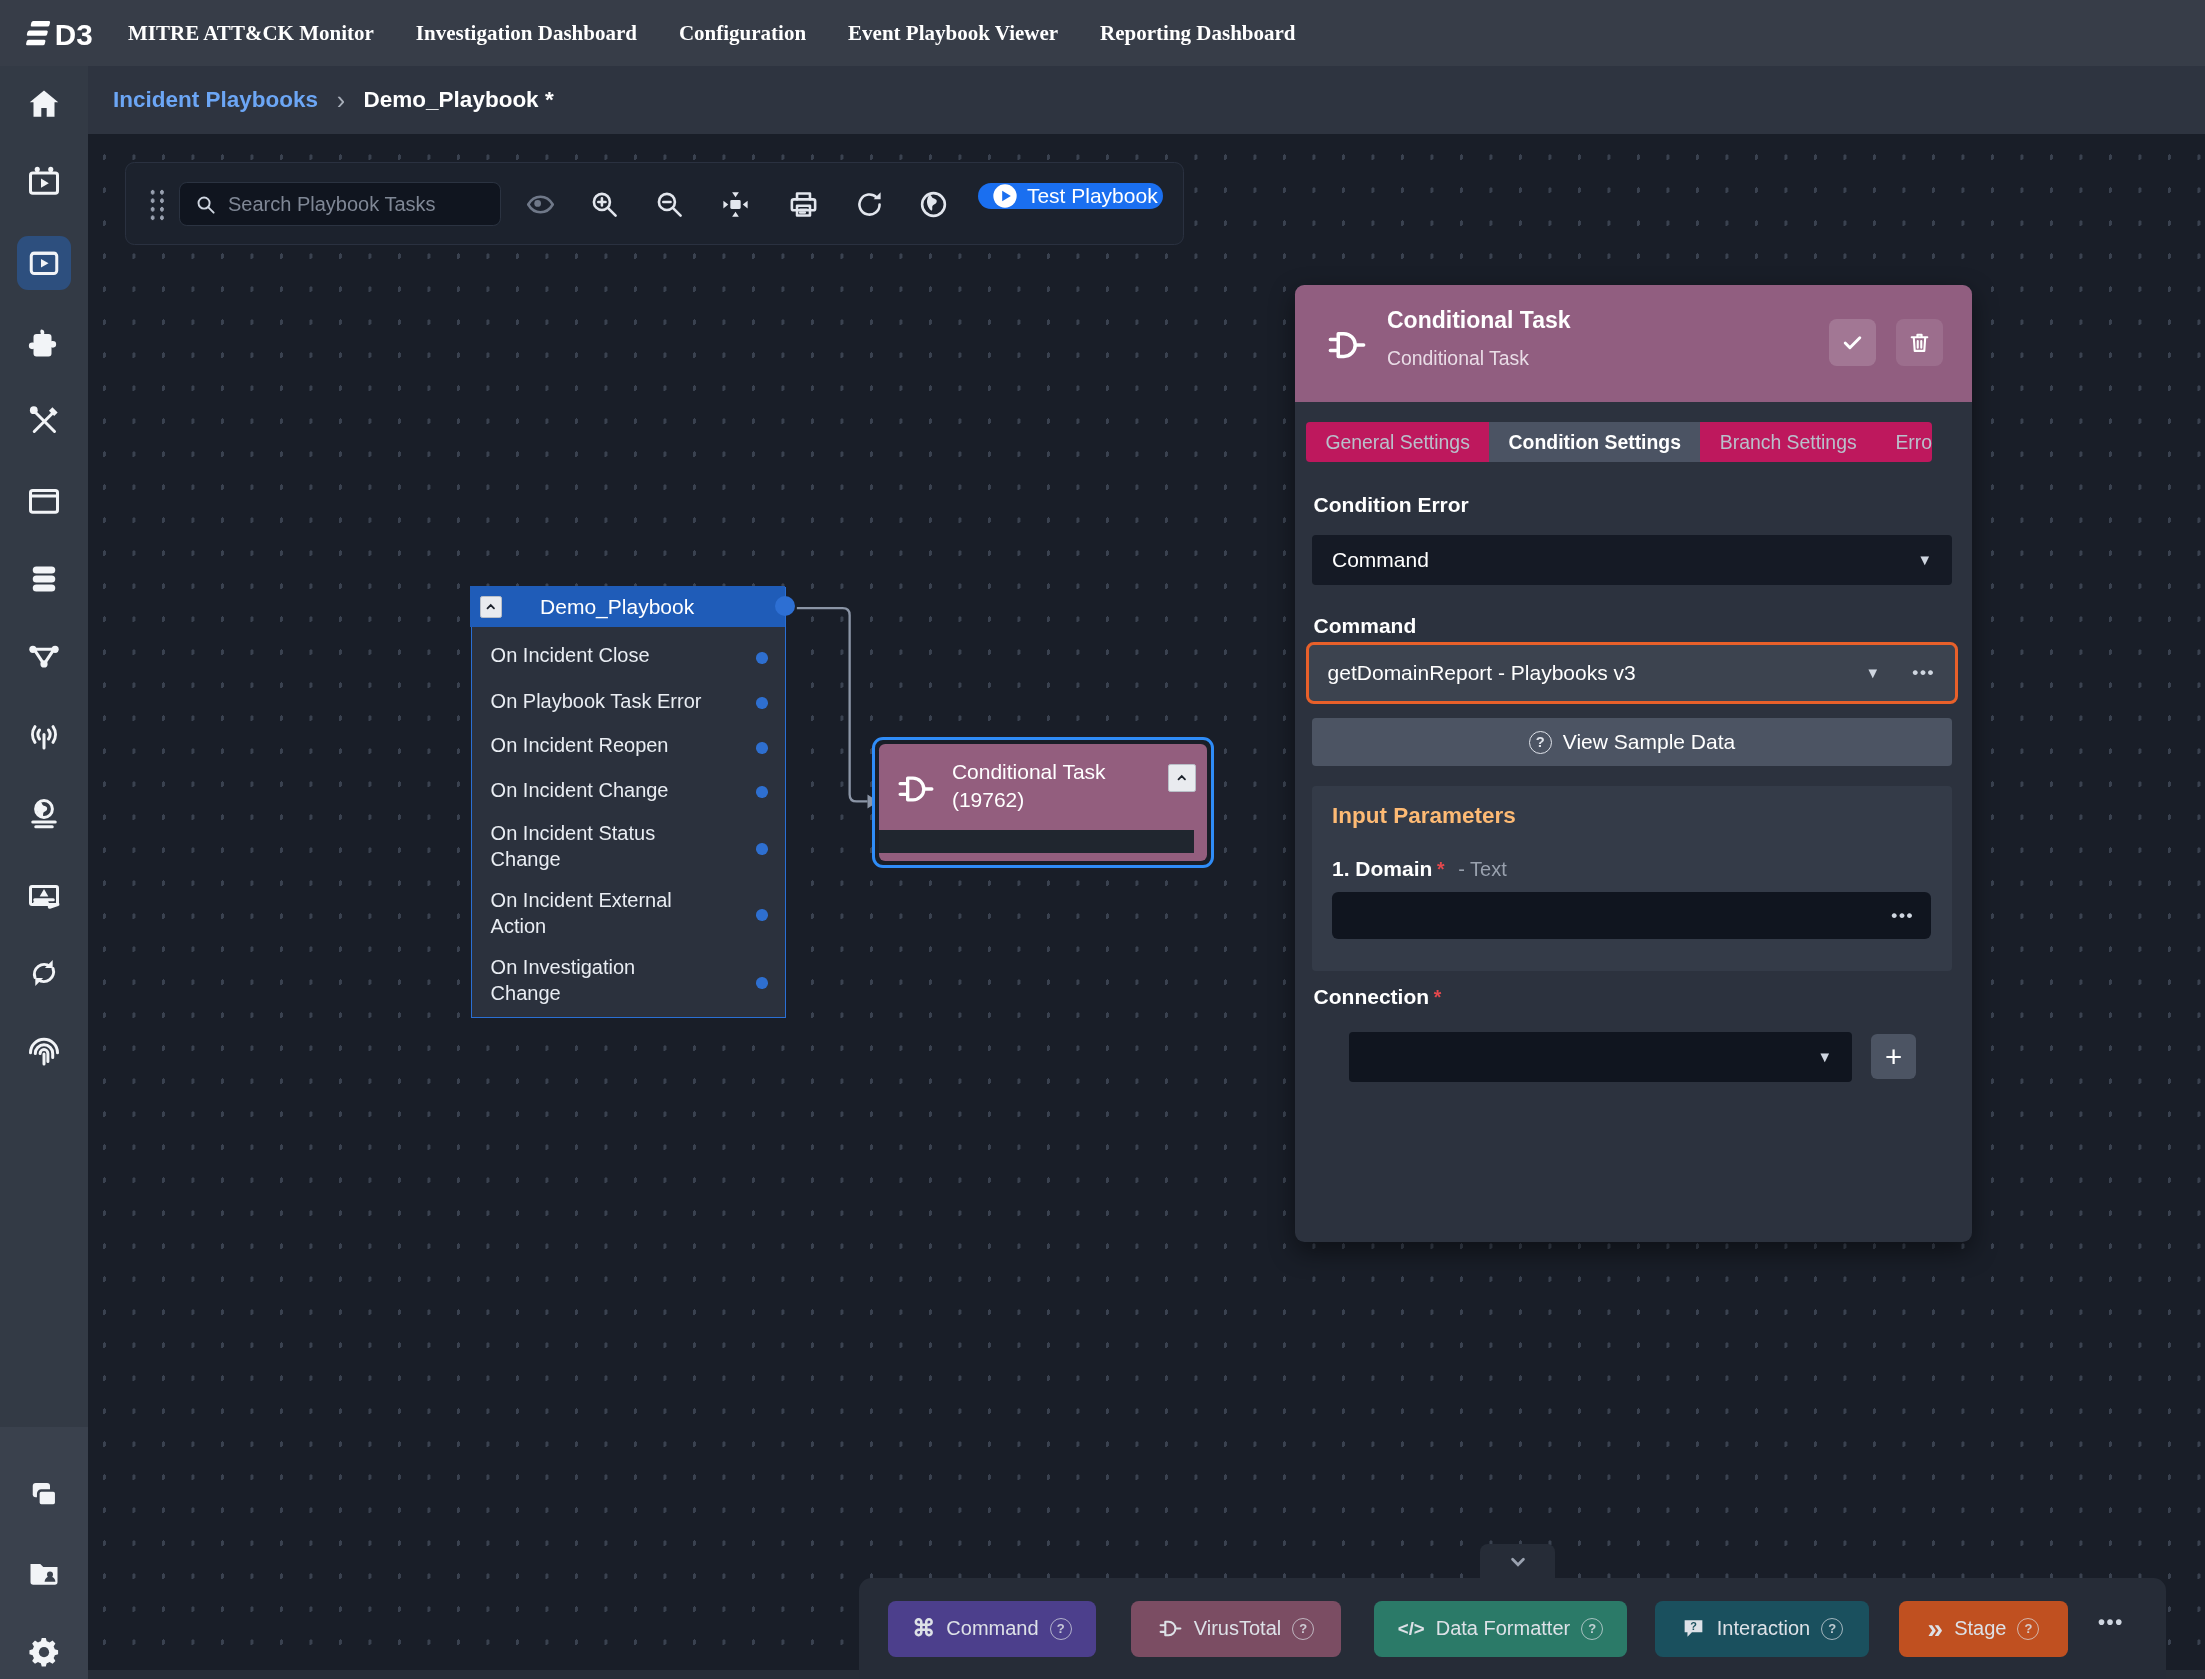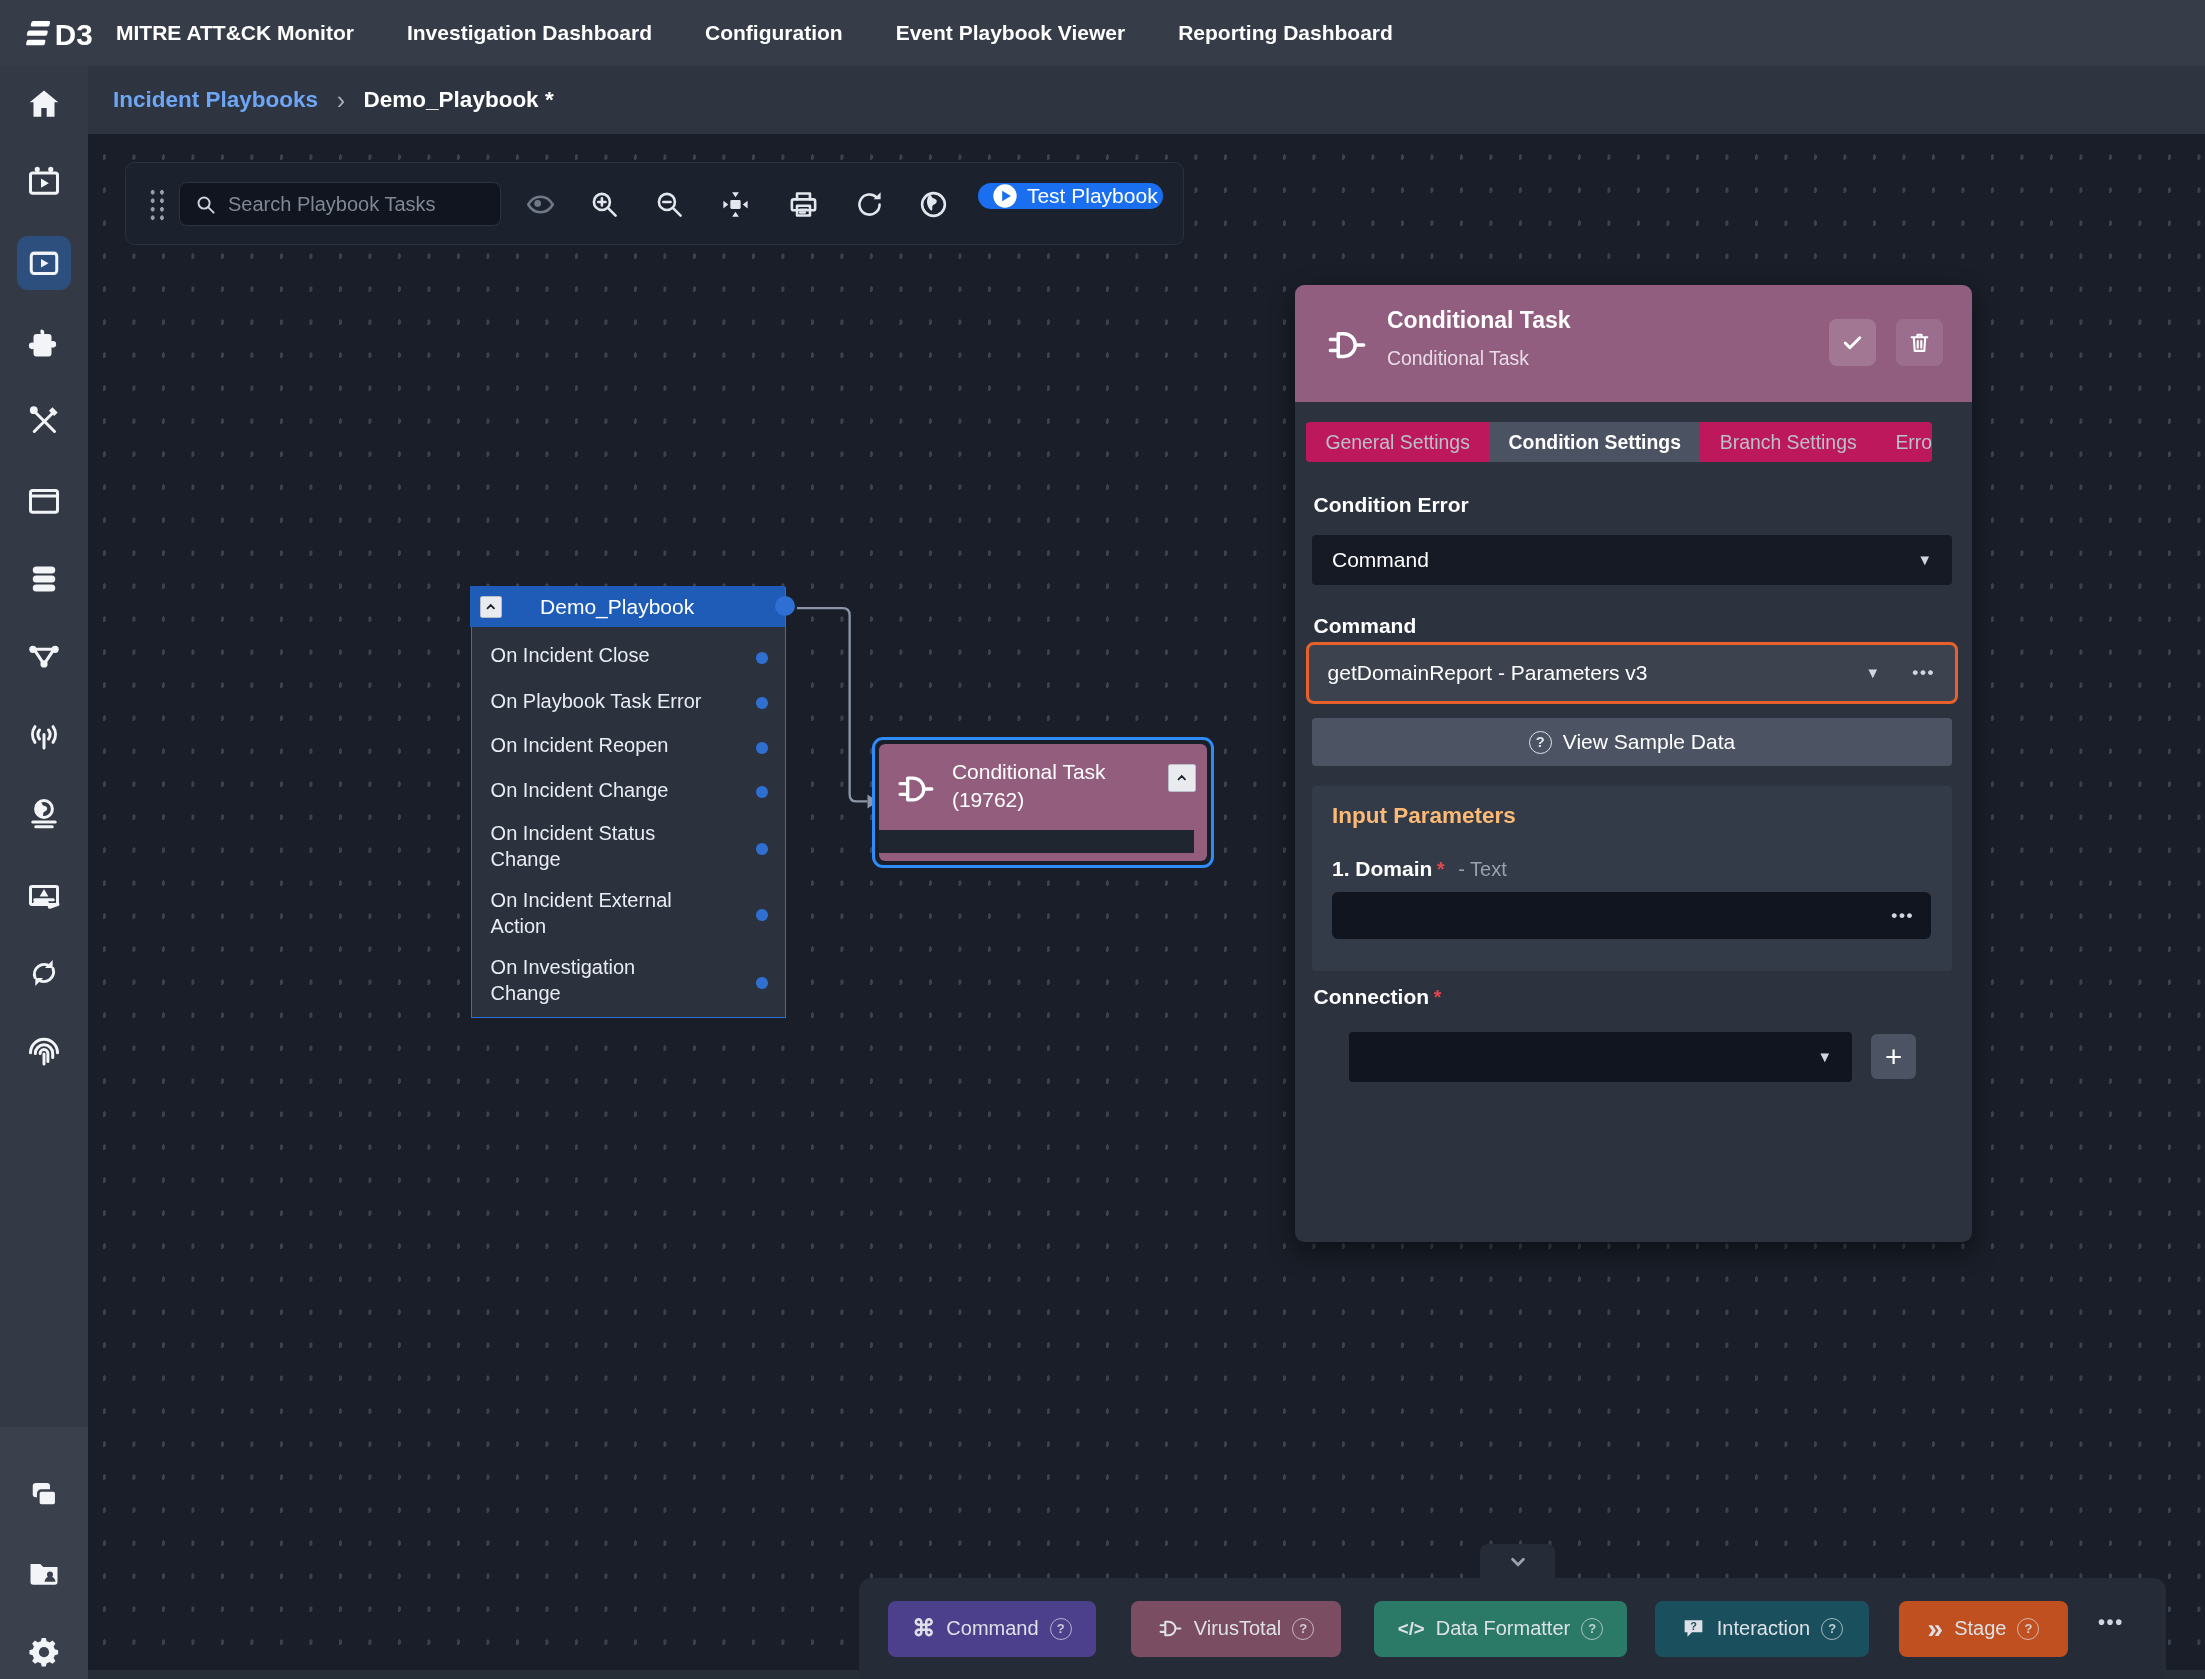--- a/index.html
+++ b/index.html
@@ -3,21 +3,21 @@
 <meta charset="utf-8">
 <style>
   * { box-sizing: border-box; margin: 0; padding: 0; }
   html,body { background:#10141c; }
   body { font-family: "Liberation Sans", sans-serif; }
   #screen { position: relative; width: 2205px; height: 1680px; overflow: hidden; background:#191e28; }
 
   
   #topnav { position:absolute; left:0; top:0; width:2205px; height:66px; background:#373d48; display:flex; align-items:center; z-index:30; }
   #logo { margin-left:22px; width:78px; height:37px; flex:0 0 auto; }
-  .navitems { display:flex; gap:53px; margin-left:16px; }
+  .navitems { display:flex; gap:42px; margin-left:28px;font-family:Liberation Serif, serif; }
   .navitem { color:#fff; font-size:21px; font-weight:bold; white-space:nowrap; cursor:pointer; }
 
   
   #breadcrumb { position:absolute; left:88px; top:66px; width:2117px; height:68px; background:#2e3440; display:flex; align-items:center; z-index:20; }
   #breadcrumb .bc-parent { margin-left:25px; color:#6ca6f5; font-size:22.5px; font-weight:bold; cursor:pointer; }
   #breadcrumb .bc-sep { margin:0 18.6px; color:#a7aeb9; font-size:25px; }
   #breadcrumb .bc-current { color:#fff; font-size:22.5px; font-weight:bold; }
 
   
   #sidebar { position:absolute; left:0; top:66px; width:88px; height:1614px; background:#333a45; z-index:25; }
@@ -424,21 +424,21 @@
     </div>
 
     <div class="field-label" style="top:208px">Condition Error</div>
     <div class="dropdown" id="condition-type-select">
       <span class="value">Command</span>
       <span class="caret">▼</span>
     </div>
 
     <div class="field-label" style="top:329px">Command</div>
     <div id="command-select-wrap">
-      <span class="value">getDomainReport - Parameters v3</span>
+      <span class="value">getDomainReport - Playbooks v3</span>
       <span class="caret">▼</span>
       <span class="dots-glyph" id="command-more">•••</span>
     </div>
 
     <div id="view-sample-btn">
       <span class="help-circle">?</span>
       <span>View Sample Data</span>
     </div>
 
     <div id="params-panel">

